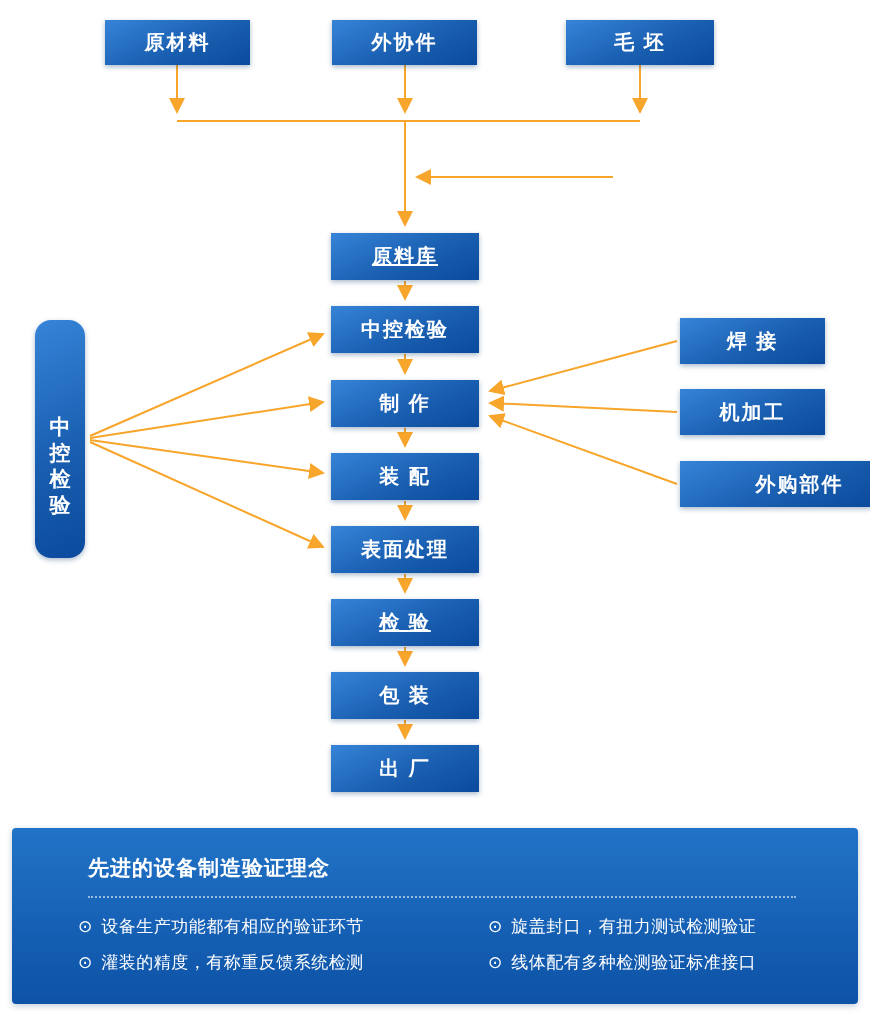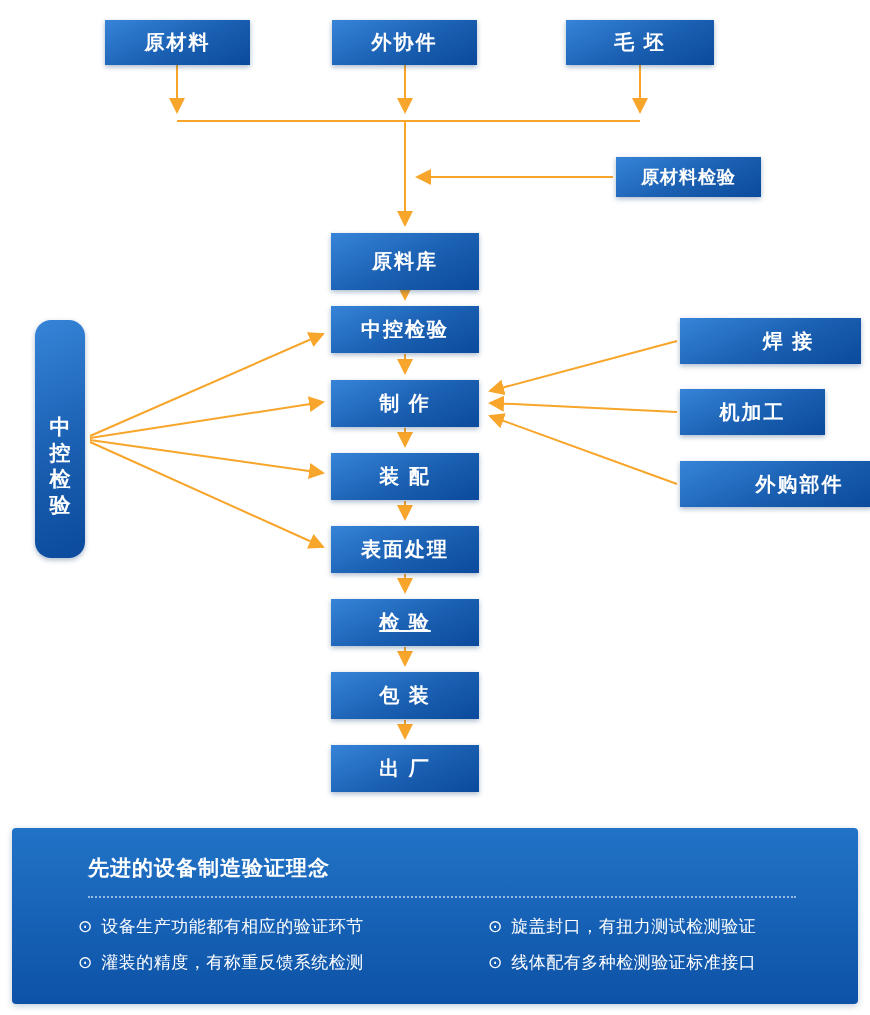--- a/index.html
+++ b/index.html
@@ -79,34 +79,33 @@
 
     <path class="ln" d="M677,341 L490,391" marker-end="url(#arrowhead)"></path>
     <path class="ln" d="M677,412 L490,403" marker-end="url(#arrowhead)"></path>
     <path class="ln" d="M677,484 L490,416" marker-end="url(#arrowhead)"></path>
   </svg>
 
   <div class="node" style="left:105px;top:20px;width:145px;height:45px;">原材料</div>
   <div class="node" style="left:332px;top:20px;width:145px;height:45px;">外协件</div>
   <div class="node" style="left:566px;top:20px;width:148px;height:45px;">毛 坯</div>
 
-  <div class="node small" style="left:616px;top:157px;width:145px;height:40px;">原材料检验</div>
 
-  <div class="node" style="left:331px;top:233px;width:148px;height:57px;">原料库</div>
+  <div class="node" style="left:331px;top:233px;width:148px;height:47px;text-decoration:underline;">原料库</div>
   <div class="node" style="left:331px;top:306px;width:148px;height:47px;">中控检验</div>
   <div class="node" style="left:331px;top:380px;width:148px;height:47px;">制 作</div>
   <div class="node" style="left:331px;top:453px;width:148px;height:47px;">装 配</div>
   <div class="node" style="left:331px;top:526px;width:148px;height:47px;">表面处理</div>
   <div class="node" style="left:331px;top:599px;width:148px;height:47px;text-decoration:underline;">检 验</div>
   <div class="node" style="left:331px;top:672px;width:148px;height:47px;">包 装</div>
   <div class="node" style="left:331px;top:745px;width:148px;height:47px;">出 厂</div>
 
   <div class="node vertical" style="left:35px;top:320px;width:50px;height:238px;">中控检验</div>
 
-  <div class="node" style="left:680px;top:318px;width:145px;height:46px;padding-left:36px;">焊 接</div>
+  <div class="node" style="left:680px;top:318px;width:145px;height:46px;">焊 接</div>
   <div class="node" style="left:680px;top:389px;width:145px;height:46px;">机加工</div>
   <div class="node" style="left:680px;top:461px;width:145px;height:46px;padding-left:47px;">外购部件</div>
 
   <section class="panel">
     <h2 class="panel-title">先进的设备制造验证理念</h2>
     <div class="dotted"></div>
     <div class="bullets">
       <div class="bullet">
         <span class="bicon">⊙</span>
         <span class="btext">设备生产功能都有相应的验证环节</span>

